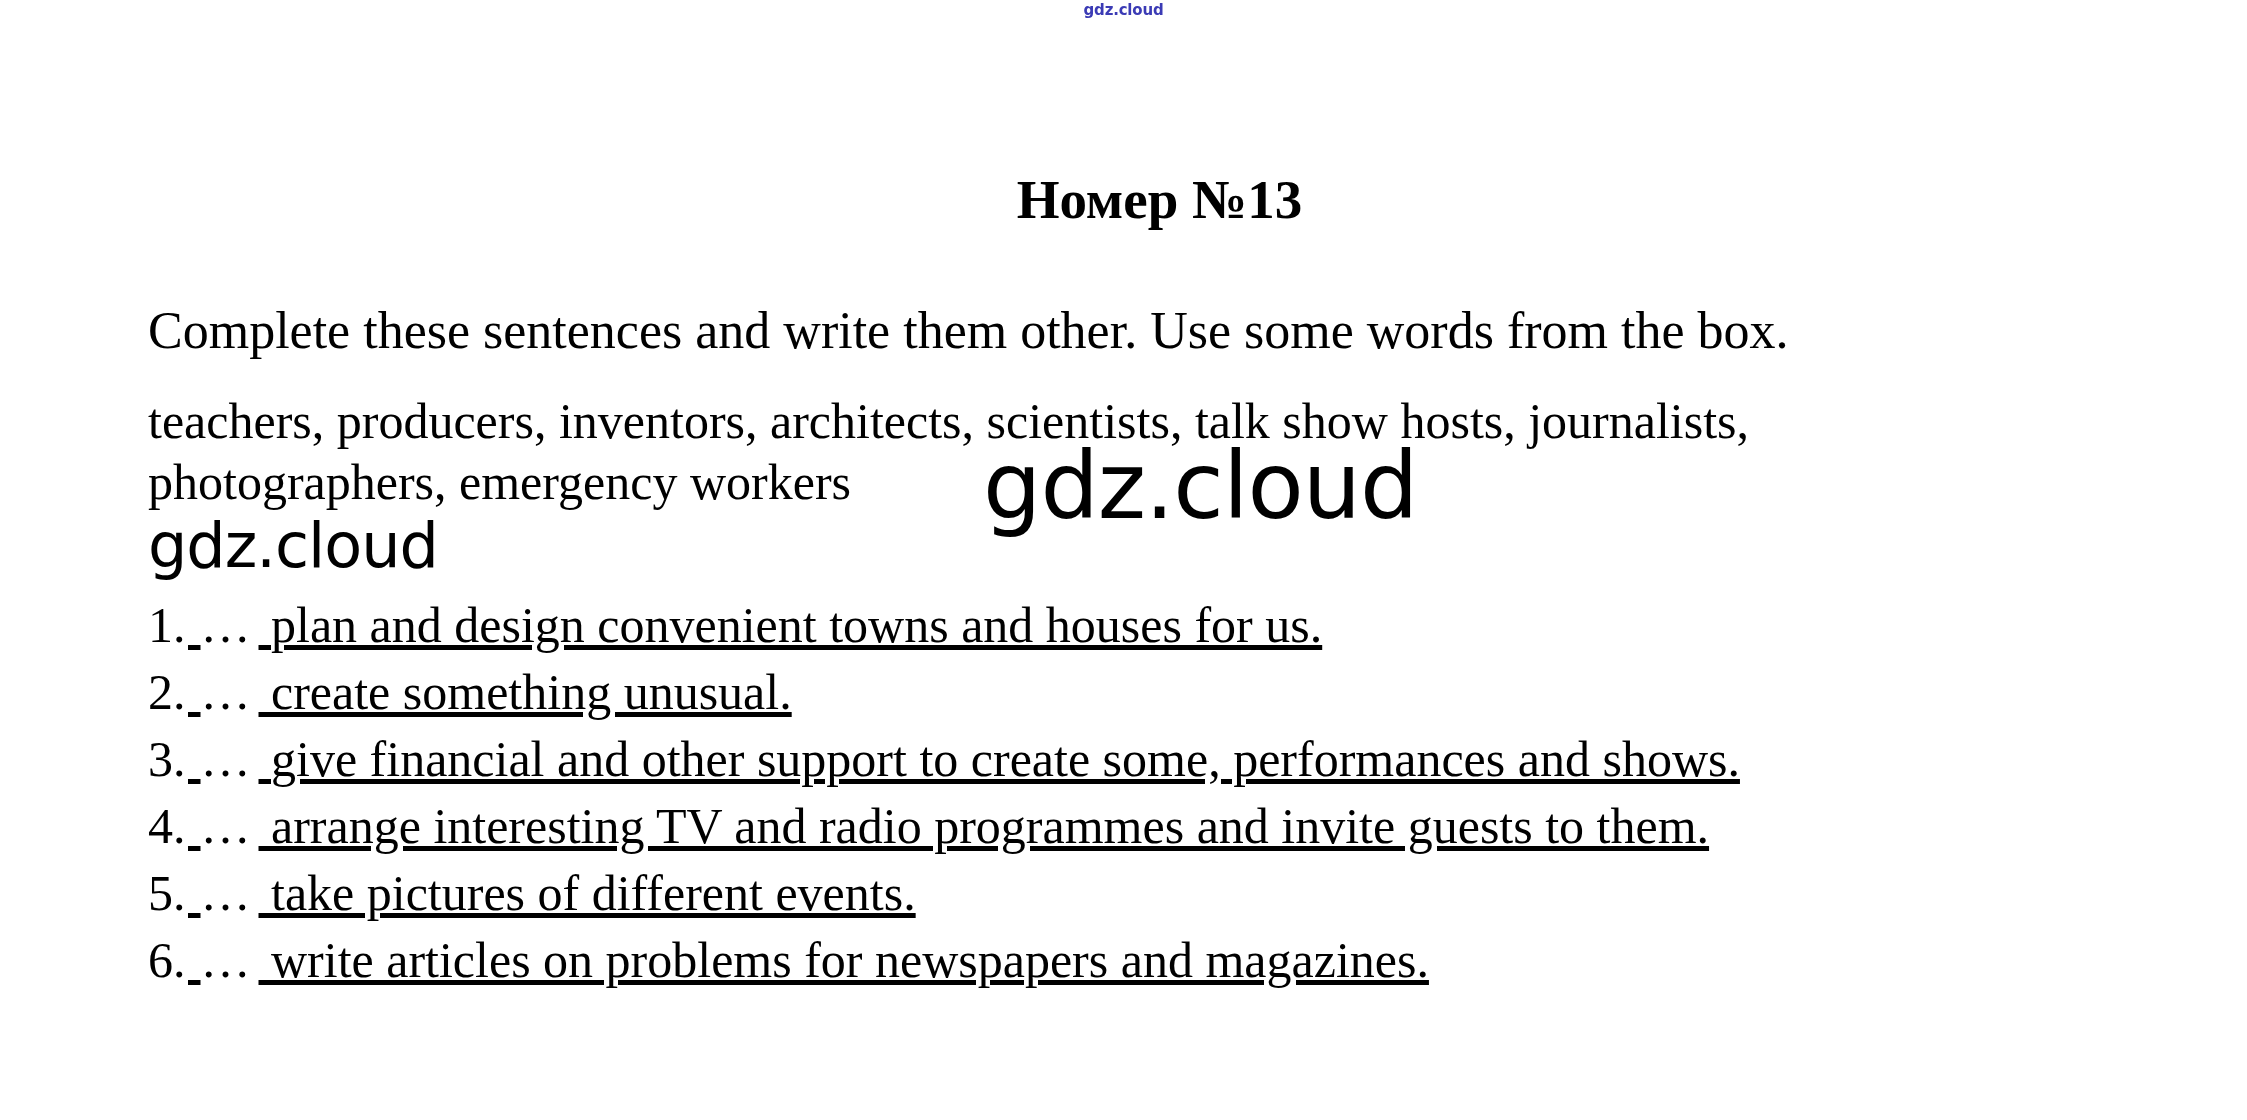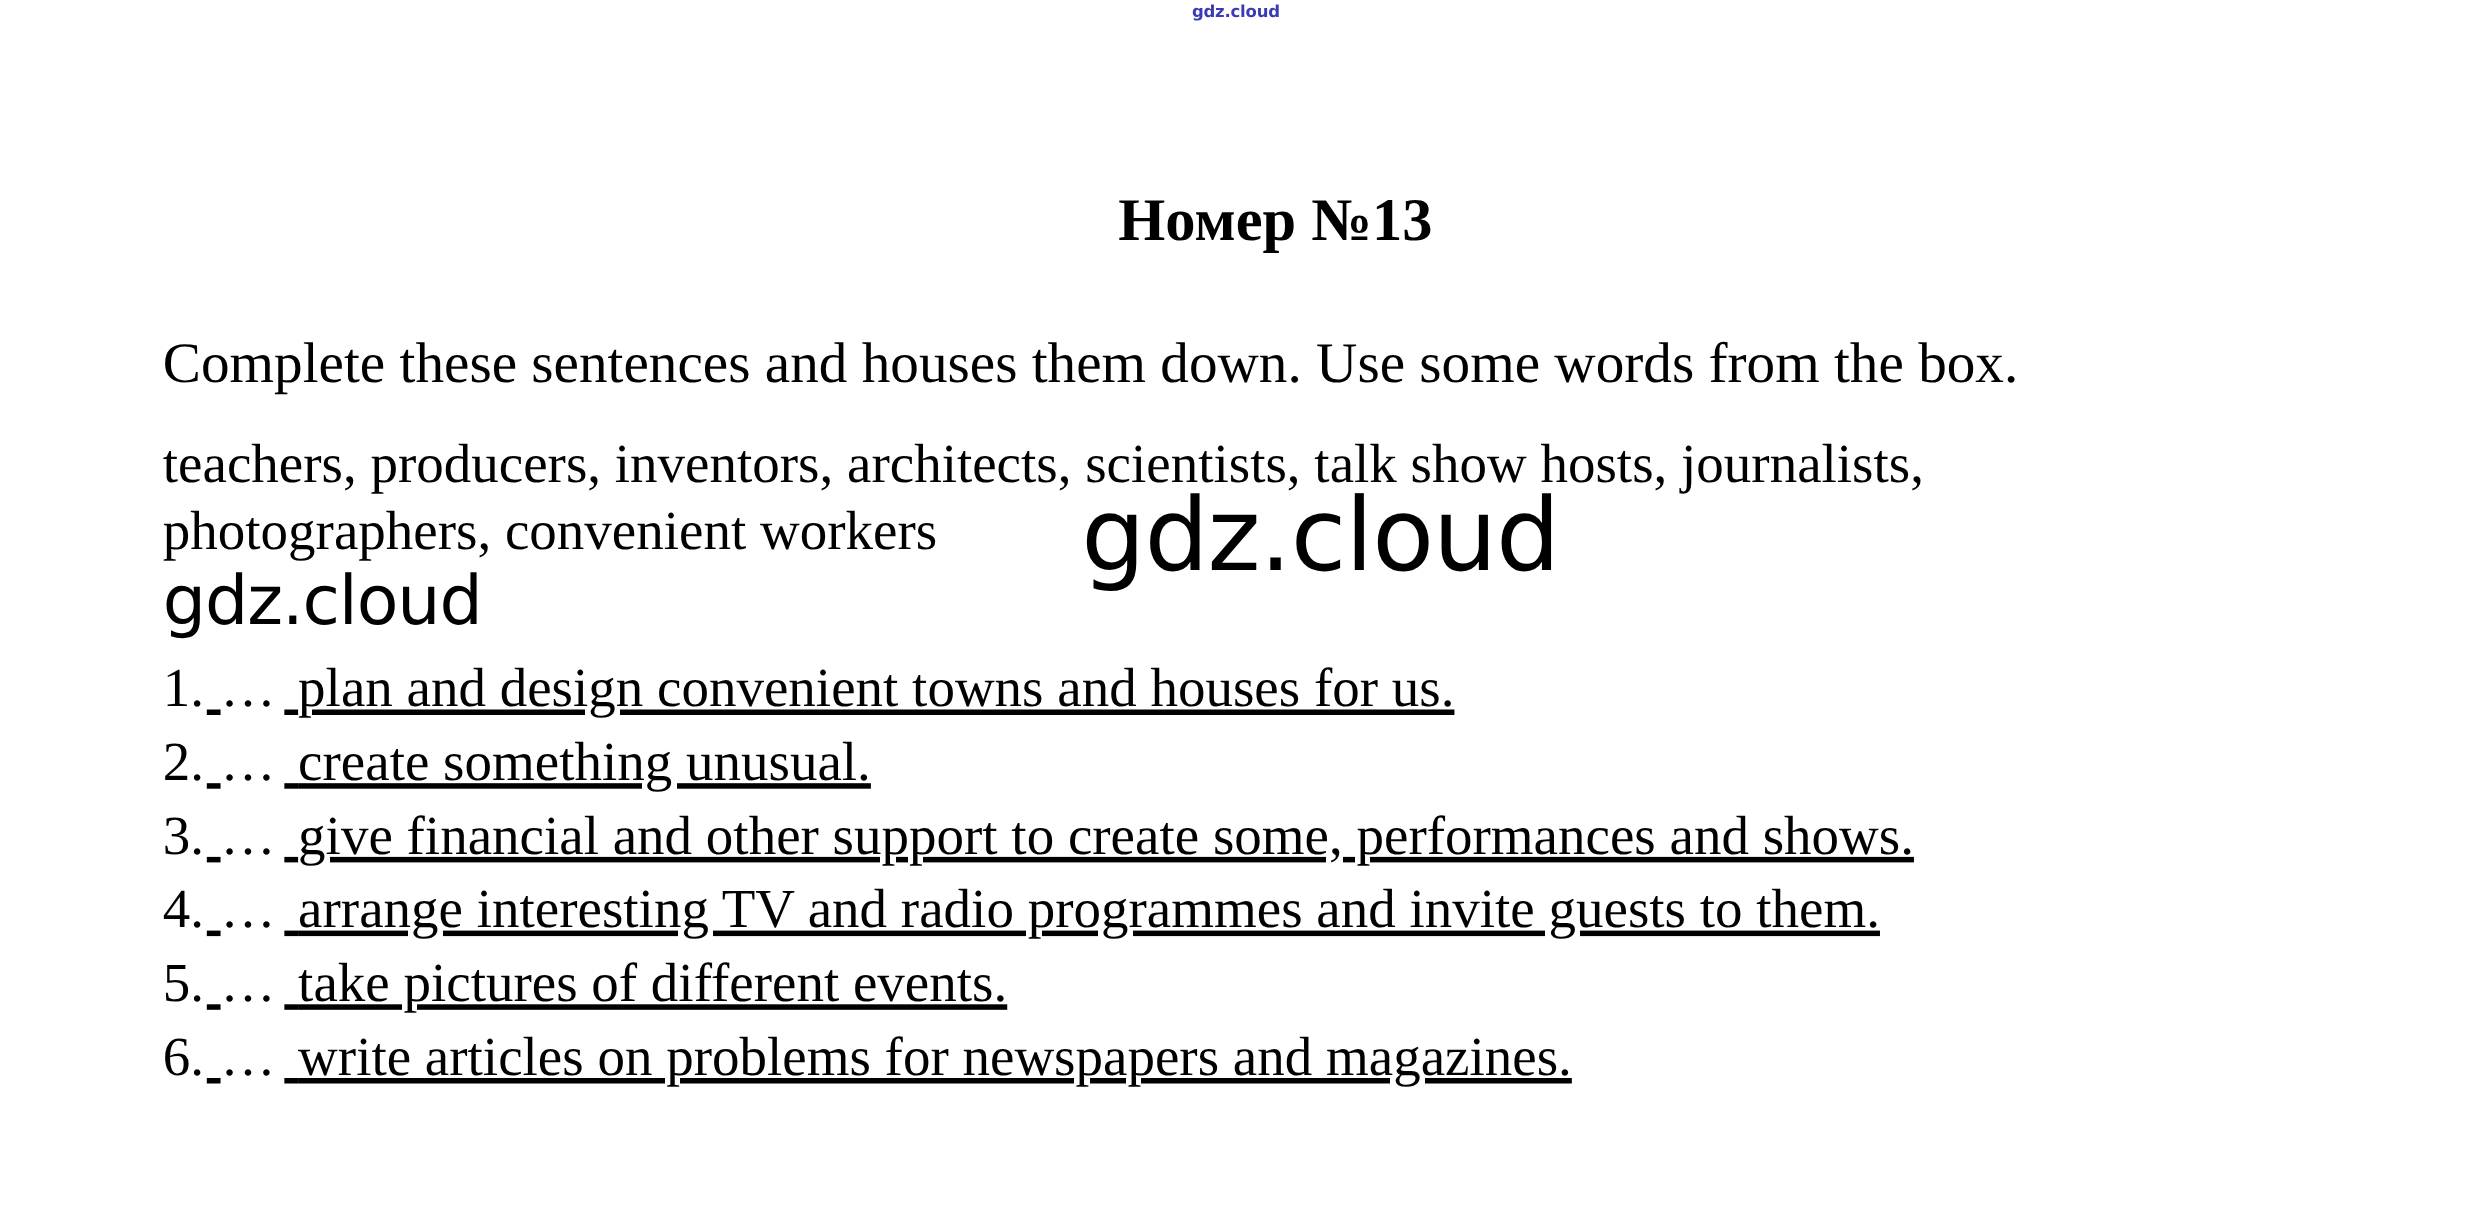--- a/index.html
+++ b/index.html
@@ -133,25 +133,25 @@
 </style>
 </head>
 <body>
 
 <div class="page">
 
   <div class="top-watermark">gdz.cloud</div>
 
   <h1 class="exercise-title">Номер №13</h1>
 
-  <p class="instruction">Complete these sentences and houses them down. Use some words from the box.</p>
+  <p class="instruction">Complete these sentences and write them other. Use some words from the box.</p>
 
   <div class="word-box">
     <div class="line line-1">teachers, producers, inventors, architects, scientists, talk show hosts, journalists,</div>
-    <div class="line line-2">photographers, convenient workers</div>
+    <div class="line line-2">photographers, emergency workers</div>
   </div>
 
   <ol class="sentence-list">
     <li>
       <span class="num">1.</span>
       <span class="blank">…</span>
       <span class="body">plan and design convenient towns and houses for us.</span>
     </li>
     <li>
       <span class="num">2.</span>

